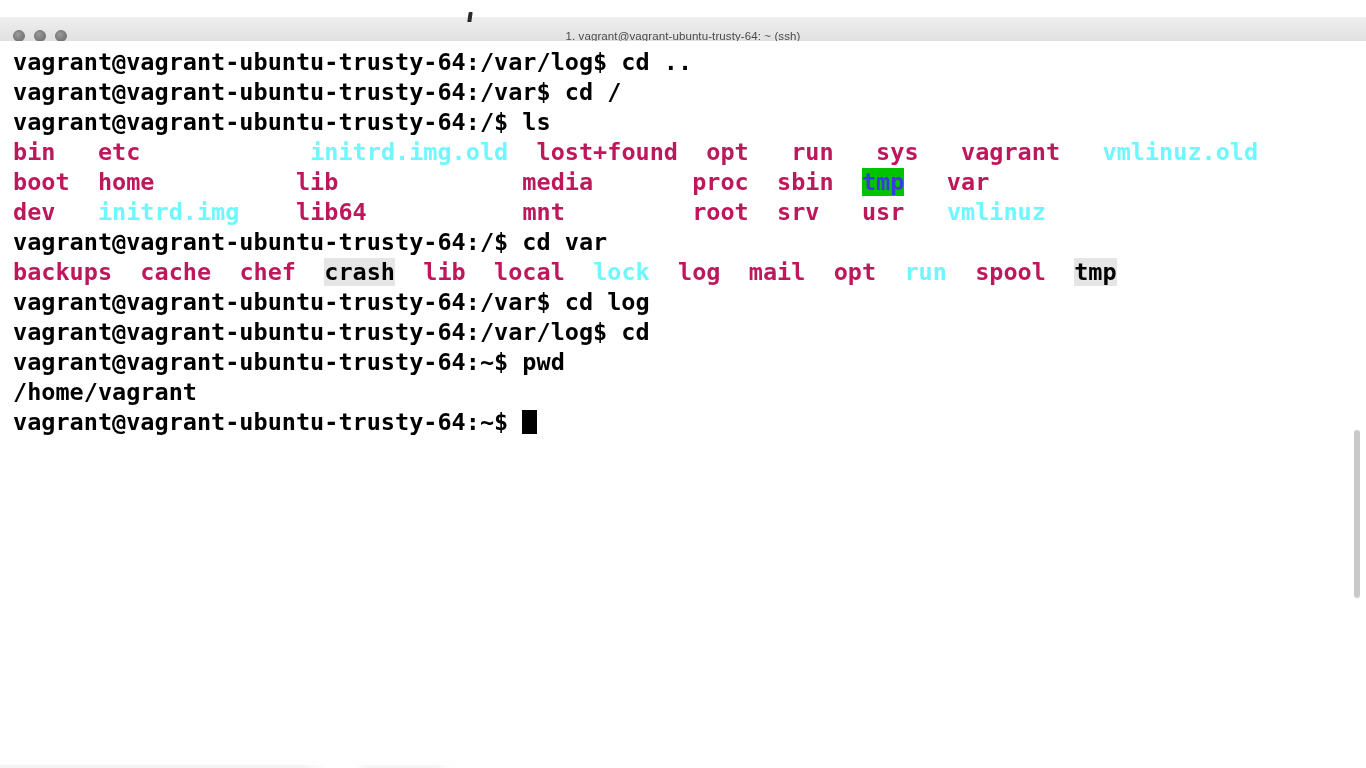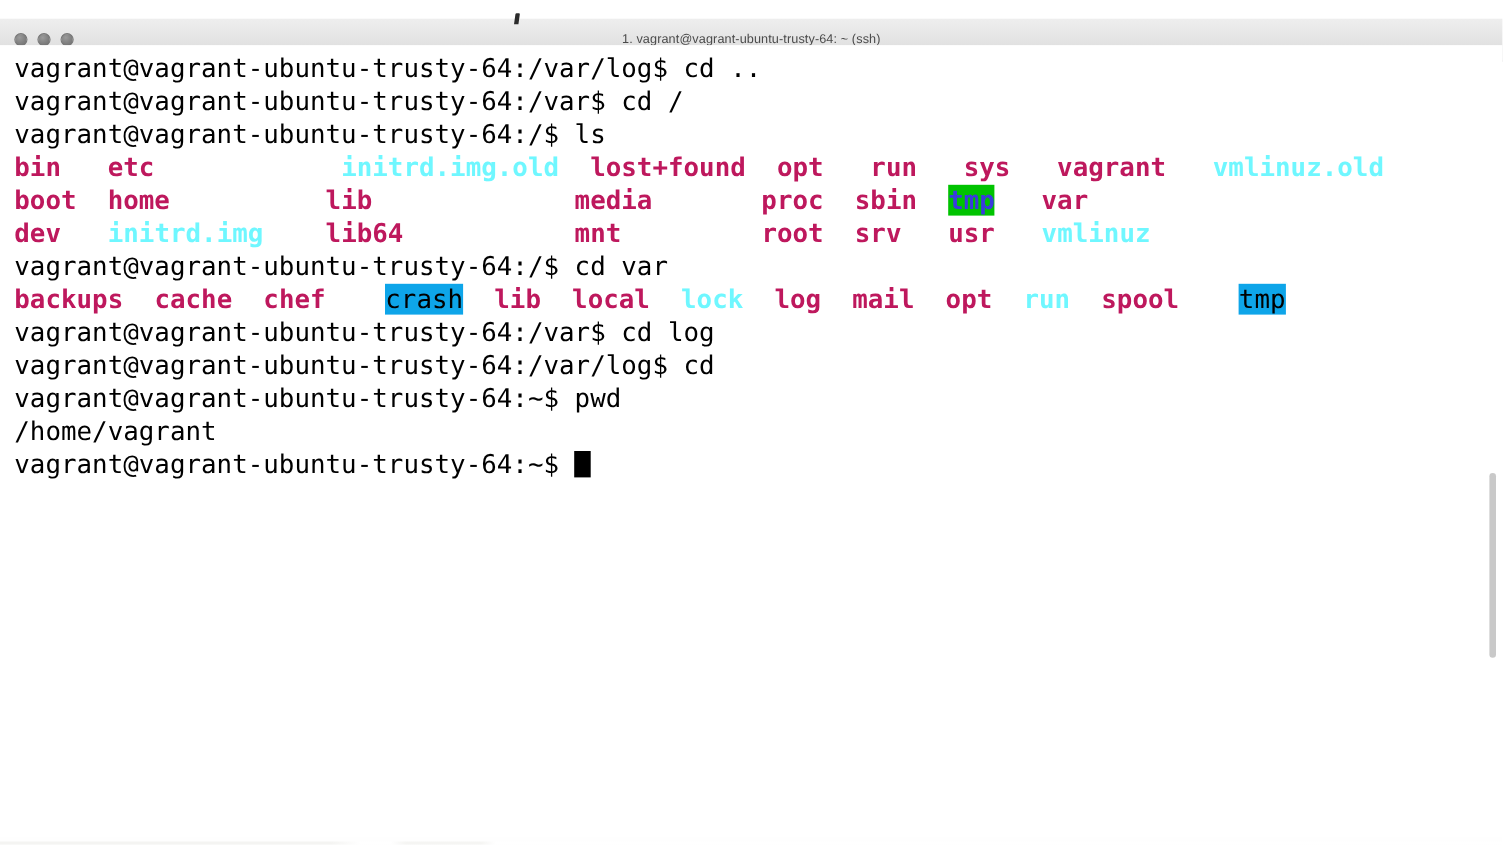--- a/index.html
+++ b/index.html
@@ -43,24 +43,24 @@
   }
   .line{
     height:30px; line-height:30px;
     font-size:23.5px;
     letter-spacing:0px;
     white-space:pre;
     color:#000000;
     font-family:"DejaVu Sans Mono", monospace;
   }
   .tok{ white-space:pre; }
-  .c-default{ color:#000000; }
+  .c-default{ color:#000000;font-weight:bold; }
   .c-dir{ color:#be185d; font-weight:bold; }
   .c-link{ color:#6ff7ff; font-weight:bold; }
-  .c-sticky{ background:#0ea5e9; color:#000000; font-weight:normal;margin-left:26px; }
+  .c-sticky{ background:#e5e5e5; color:#000000; font-weight:bold; }
   .c-stickydir{ background:#00c300; color:#3b3bdd; font-weight:bold; }
   .cursor-block{
     display:inline-block; width:15px; height:24px;
     background:#000000; vertical-align:-4px;
   }
 
   
   .scrollbar-track{
     position:absolute; right:4px; top:430px; width:10px; height:180px;
   }

